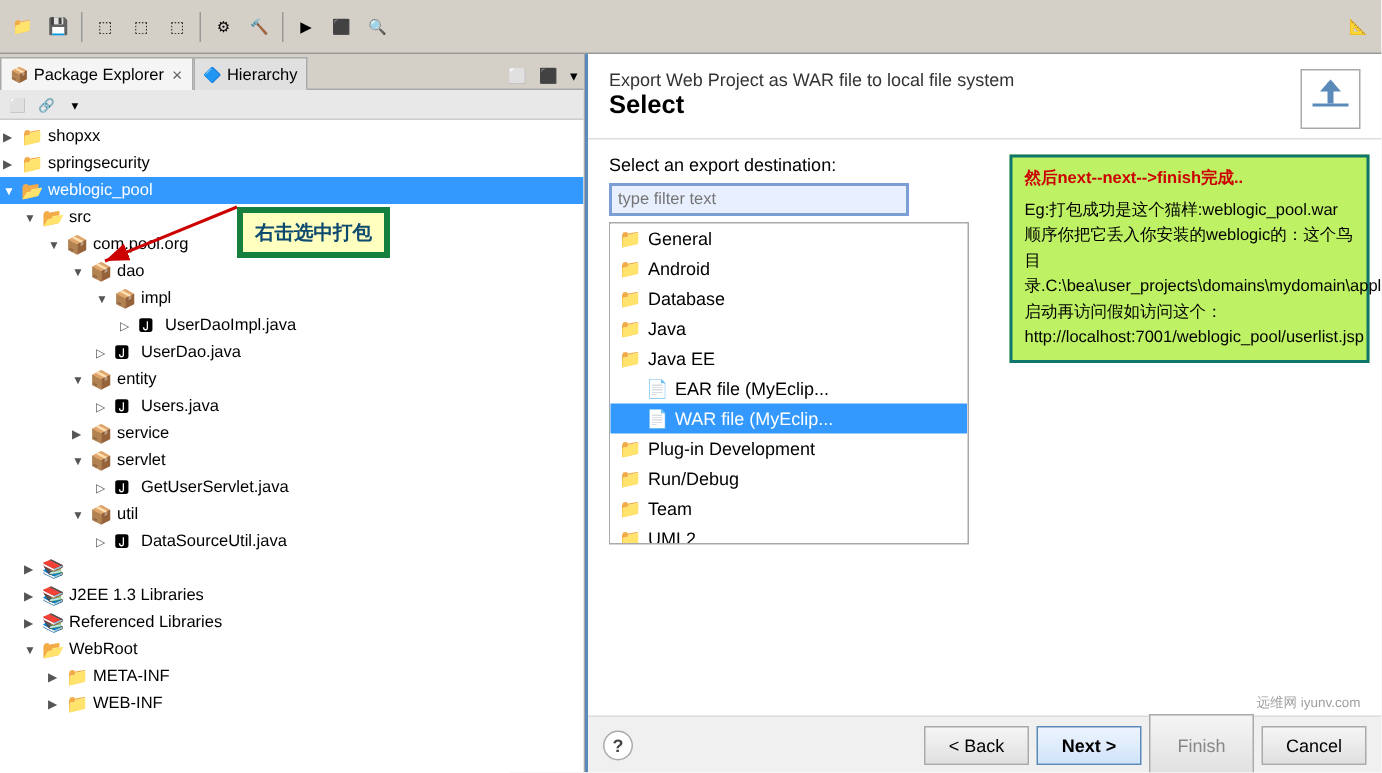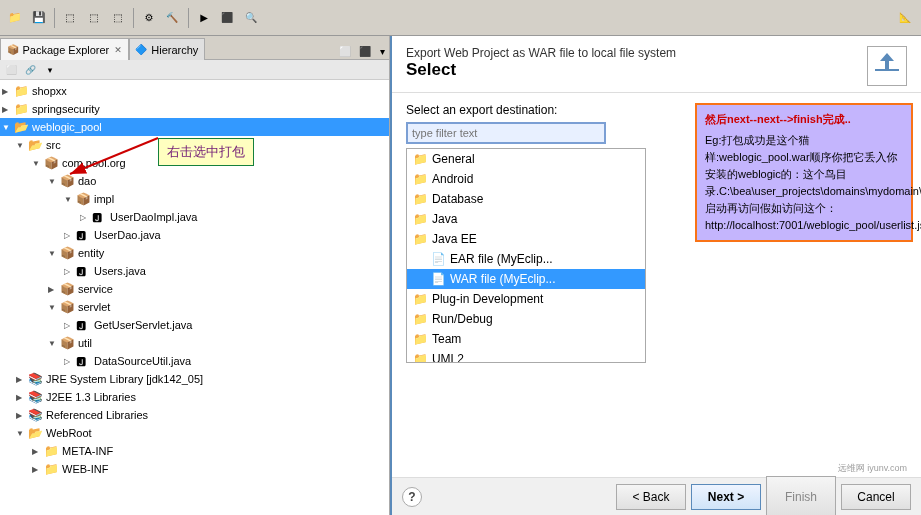--- a/index.html
+++ b/index.html
@@ -148,21 +148,20 @@
 
         <div style="display:flex;align-items:center;height:18px;font-size:11px;cursor:pointer;padding-left:64px;">
           <span style="width:12px;font-size:8px;color:#555;">▷</span>
           <span style="width:16px;font-size:11px;">🅹</span>
           <span style="padding-left:2px;">DataSourceUtil.java</span>
         </div>
 
         <div style="display:flex;align-items:center;height:18px;font-size:11px;cursor:pointer;padding-left:16px;">
           <span style="width:12px;font-size:8px;color:#555;">▶</span>
           <span style="width:16px;font-size:12px;">📚</span>
-          <span style="padding-left:2px;">JRE System Library [jdk142_05]</span>
         </div>
 
         <div style="display:flex;align-items:center;height:18px;font-size:11px;cursor:pointer;padding-left:16px;">
           <span style="width:12px;font-size:8px;color:#555;">▶</span>
           <span style="width:16px;font-size:12px;">📚</span>
           <span style="padding-left:2px;">J2EE 1.3 Libraries</span>
         </div>
 
         <div style="display:flex;align-items:center;height:18px;font-size:11px;cursor:pointer;padding-left:16px;">
           <span style="width:12px;font-size:8px;color:#555;">▶</span>
@@ -182,21 +181,21 @@
           <span style="padding-left:2px;">META-INF</span>
         </div>
 
         <div style="display:flex;align-items:center;height:18px;font-size:11px;cursor:pointer;padding-left:32px;">
           <span style="width:12px;font-size:8px;color:#555;">▶</span>
           <span style="width:16px;font-size:12px;">📁</span>
           <span style="padding-left:2px;">WEB-INF</span>
         </div>
       </div>
 
-      <div style="position:absolute;background:#ffffc0;border:1px solid #15803d;padding:4px 8px;font-size:13px;color:#701a75;font-weight:normal;z-index:10;left:158px;top:102px;white-space:nowrap;">
+      <div style="position:absolute;background:#ffffc0;border:4px solid #15803d;padding:4px 8px;font-size:13px;color:#0c4a6e;font-weight:bold;z-index:10;left:158px;top:102px;white-space:nowrap;">
         <span>右击选中打包</span>
       </div>
 
       <svg style="position:absolute;left:0;top:80px;width:200px;height:80px;pointer-events:none;z-index:9;">
         <defs>
           <marker id="arrowhead" markerWidth="8" markerHeight="6" refX="8" refY="3" orient="auto">
             <polygon points="0 0, 8 3, 0 6" fill="#cc0000"></polygon>
           </marker>
         </defs>
         <line x1="158" y1="22" x2="70" y2="58" stroke="#cc0000" stroke-width="2" marker-end="url(#arrowhead)"></line>
@@ -266,21 +265,21 @@
             <span>Team</span>
           </div>
           <div style="display:flex;align-items:center;height:20px;padding:0 6px;cursor:pointer;font-size:12px;gap:4px;">
             <span>📁</span>
             <span>UML2</span>
           </div>
 
         </div>
 
         
-        <div style="position:absolute;right:8px;top:10px;width:218px;background:#c4b5fd;border:2px solid #f97316;padding:6px 8px;font-size:11px;color:#000;line-height:1.55;z-index:20;">
+        <div style="position:absolute;right:8px;top:10px;width:240px;background:#bef264;border:2px solid #0f766e;padding:6px 8px;font-size:11px;color:#000;line-height:1.55;z-index:20;">
           <div style="color:#cc0000;font-weight:bold;margin-bottom:4px;font-size:11px;">然后next--next--&gt;finish完成..</div>
           <div style="font-size:11px;">Eg:打包成功是这个猫样:weblogic_pool.war顺序你把它丢入你安装的weblogic的：这个鸟目录.C:\bea\user_projects\domains\mydomain\applications启动再访问假如访问这个：http://localhost:7001/weblogic_pool/userlist.jsp</div>
         </div>
       </div>
 
       <div style="display:flex;align-items:center;justify-content:space-between;padding:6px 10px;border-top:1px solid #ddd;background:#f0f0f0;height:38px;">
         <div style="display:flex;align-items:center;">
           <div style="width:20px;height:20px;border:1px solid #aaa;border-radius:50%;display:flex;align-items:center;justify-content:center;font-size:12px;font-weight:bold;color:#444;cursor:pointer;background:white;">
             <span>?</span>
           </div>

